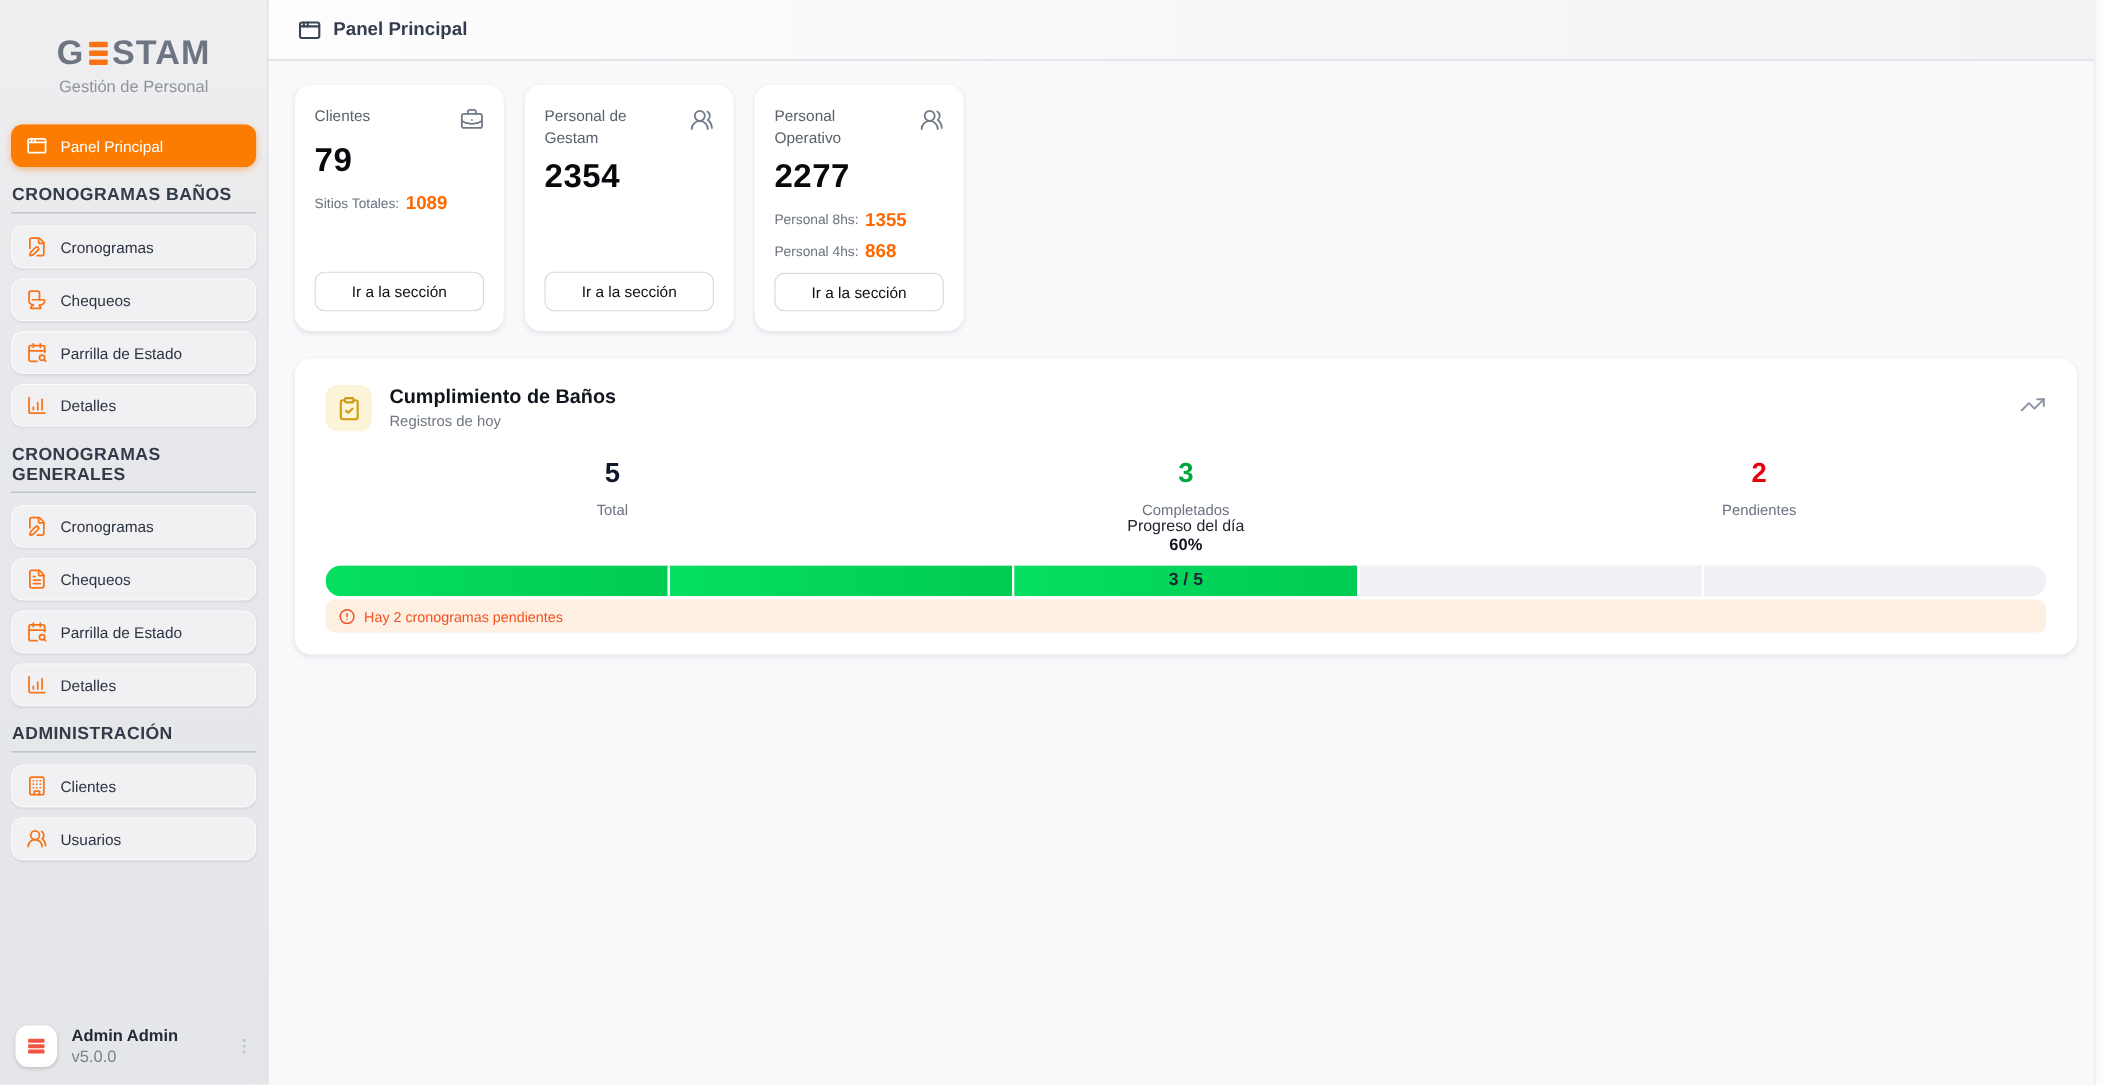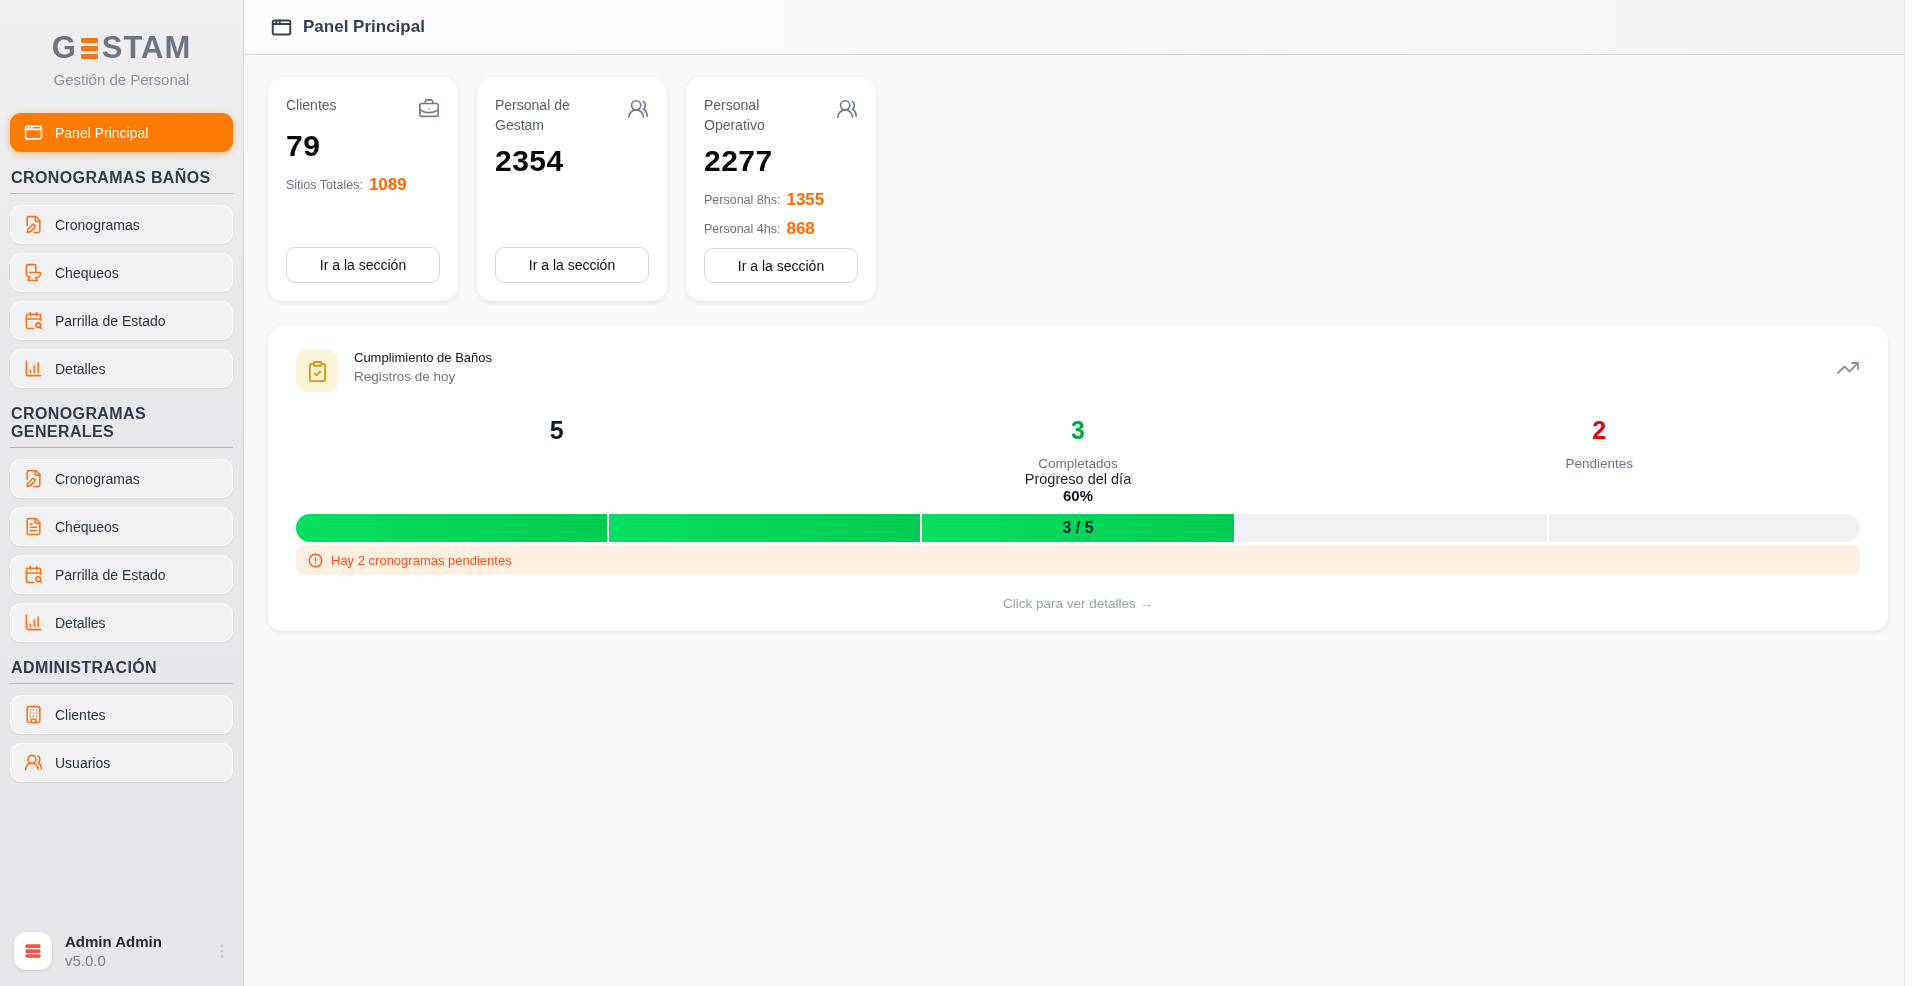--- a/index.html
+++ b/index.html
@@ -97,21 +97,21 @@
 
   .panel{
     margin-top:25px;width:1620px;background:#fff;border-radius:15px;
     box-shadow:0 2px 5px rgba(25,32,45,.09);
     padding:24px 28px 20px;cursor:pointer;
   }
   .panel-head{display:flex;align-items:flex-start;gap:16px;}
   .panel-icon{width:42px;height:42px;border-radius:11px;background:var(--amber-bg);color:var(--amber-icon);
     display:flex;align-items:center;justify-content:center;flex:none;}
   .panel-icon .icn{width:23px;height:23px;}
-  .panel-title{font-size:13px;font-weight:400;color:#10141c;}
+  .panel-title{font-size:18px;font-weight:700;color:#10141c;}
   .panel-sub{font-size:13.5px;color:#6f7680;margin-top:4px;}
   .panel-trend{margin-left:auto;color:#8d95a3;padding-top:6px;}
   .panel-trend .icn{width:24px;height:24px;}
 
   .stats{display:flex;margin-top:24px;}
   .stat{flex:1;text-align:center;}
   .stat-value{font-size:25px;font-weight:800;color:#0f172a;}
   .stat-label{font-size:13.5px;color:#6b7280;margin-top:11px;}
 
   .progress-row{display:flex;justify-content:space-between;align-items:center;flex-direction:column;}
@@ -385,20 +385,21 @@
               <svg class="icn" viewBox="0 0 24 24" fill="none" stroke="currentColor" stroke-width="1.8" stroke-linecap="round" stroke-linejoin="round">
                 <polyline points="22 7 13.5 15.5 8.5 10.5 2 17"></polyline>
                 <polyline points="16 7 22 7 22 13"></polyline>
               </svg>
             </div>
         </div>
 
         <div class="stats" id="stats">
             <div class="stat">
               <div class="stat-value" style="color:#0f172a">5</div>
+              <div class="stat-label">Total</div>
             </div>
             <div class="stat">
               <div class="stat-value" style="color:#00a63e">3</div>
               <div class="stat-label">Completados</div>
             </div>
             <div class="stat">
               <div class="stat-value" style="color:#e7000b">2</div>
               <div class="stat-label">Pendientes</div>
             </div>
           </div>
@@ -421,19 +422,18 @@
           <span id="alert-icon">
               <svg class="icn" viewBox="0 0 24 24" fill="none" stroke="currentColor" stroke-width="2.2" stroke-linecap="round" stroke-linejoin="round">
                 <circle cx="12" cy="12" r="10"></circle>
                 <line x1="12" x2="12" y1="8" y2="12"></line>
                 <line x1="12" x2="12.01" y1="16" y2="16"></line>
               </svg>
             </span>
           <span>Hay 2 cronogramas pendientes</span>
         </div>
 
-        <div class="panel-footer">Click para ver detalles →</div>
       </section>
     </div>
   </main>
 
   <div class="scroll-strip"></div>
 </div>
 
 </body></html>

